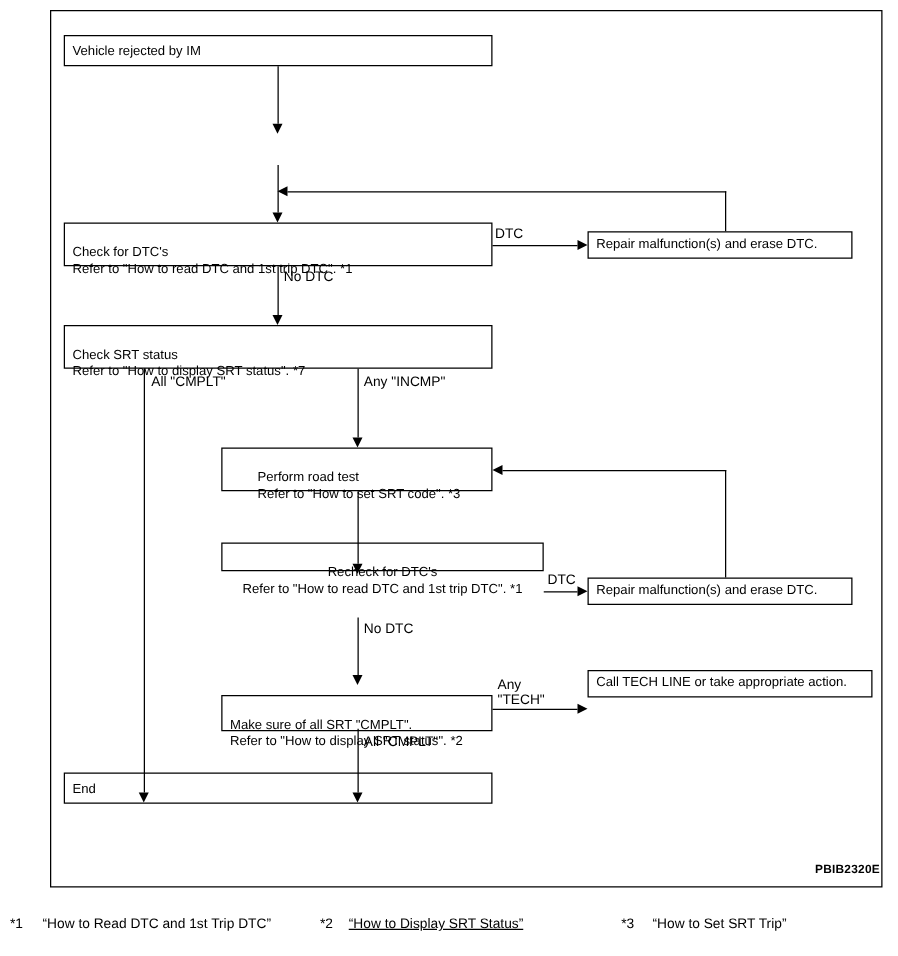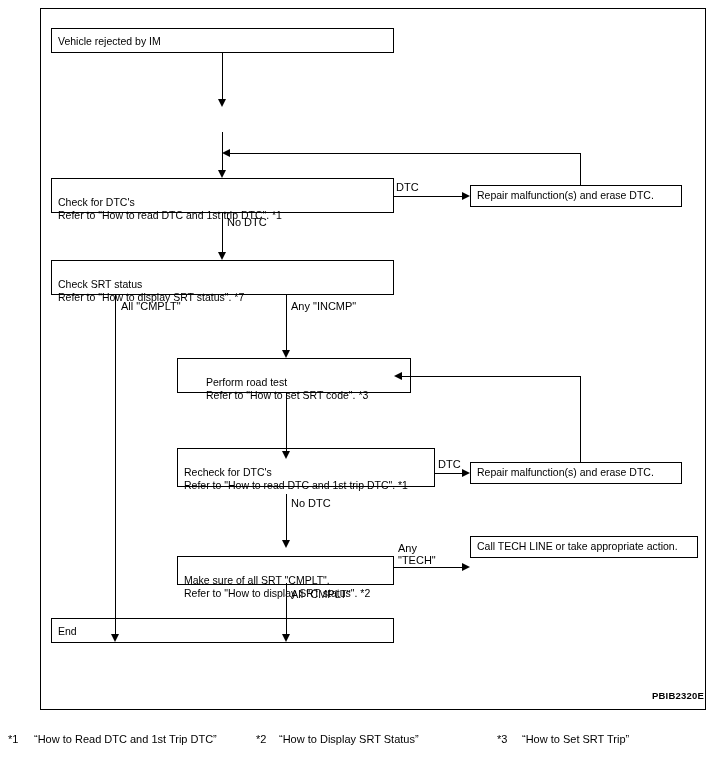--- a/index.html
+++ b/index.html
@@ -140,26 +140,26 @@
 
   <div class="node center-pad" style="left:470px; top:185px; width:212px; height:22px;">
     <span>Repair malfunction(s) and erase DTC.</span>
   </div>
 
   <div class="node" style="left:51px; top:260px; width:343px; height:35px;">
     <span>Check SRT status
 Refer to "How to display SRT status". *7</span>
   </div>
 
-  <div class="node" style="left:177px; top:358px; width:234px; height:35px;padding-left:28px;">
+  <div class="node" style="left:177px; top:358px; width:217px; height:35px;padding-left:28px;">
     <span>Perform road test
 Refer to "How to set SRT code". *3</span>
   </div>
 
-  <div class="node" style="left:177px; top:448px; width:258px; height:39px;">
+  <div class="node" style="left:177px; top:434px; width:258px; height:23px;text-align:center;">
     <span>Recheck for DTC's
 Refer to "How to read DTC and 1st trip DTC". *1</span>
   </div>
 
   <div class="node center-pad" style="left:470px; top:462px; width:212px; height:22px;">
     <span>Repair malfunction(s) and erase DTC.</span>
   </div>
 
   <div class="node" style="left:177px; top:556px; width:217px; height:29px;">
     <span>Make sure of all SRT "CMPLT".
@@ -224,19 +224,19 @@
   <div class="arrow-down" style="left:282px; top:634px;"></div>
   <div class="edge-label" style="left:291px; top:588px;">All "CMPLT"</div>
 
   <div class="fig-code" style="left:652px; top:690px;text-align:right;">PBIB2320E</div>
 
   <div class="footnotes">
     <span class="fn fn-num" style="left:0px; top:0px;">*1</span>
     <span class="fn" style="left:26px; top:0px;">“How to Read DTC and 1st Trip DTC”</span>
 
     <span class="fn fn-num" style="left:248px; top:0px;">*2</span>
-    <span class="fn" style="left:271px; top:0px;">“How to Display SRT Status”</span>
+    <span class="fn" style="left:271px; top:0px;text-decoration:underline;">“How to Display SRT Status”</span>
 
     <span class="fn fn-num" style="left:489px; top:0px;">*3</span>
     <span class="fn" style="left:514px; top:0px;">“How to Set SRT Trip”</span>
   </div>
 
 </div>
 
 </body></html>

